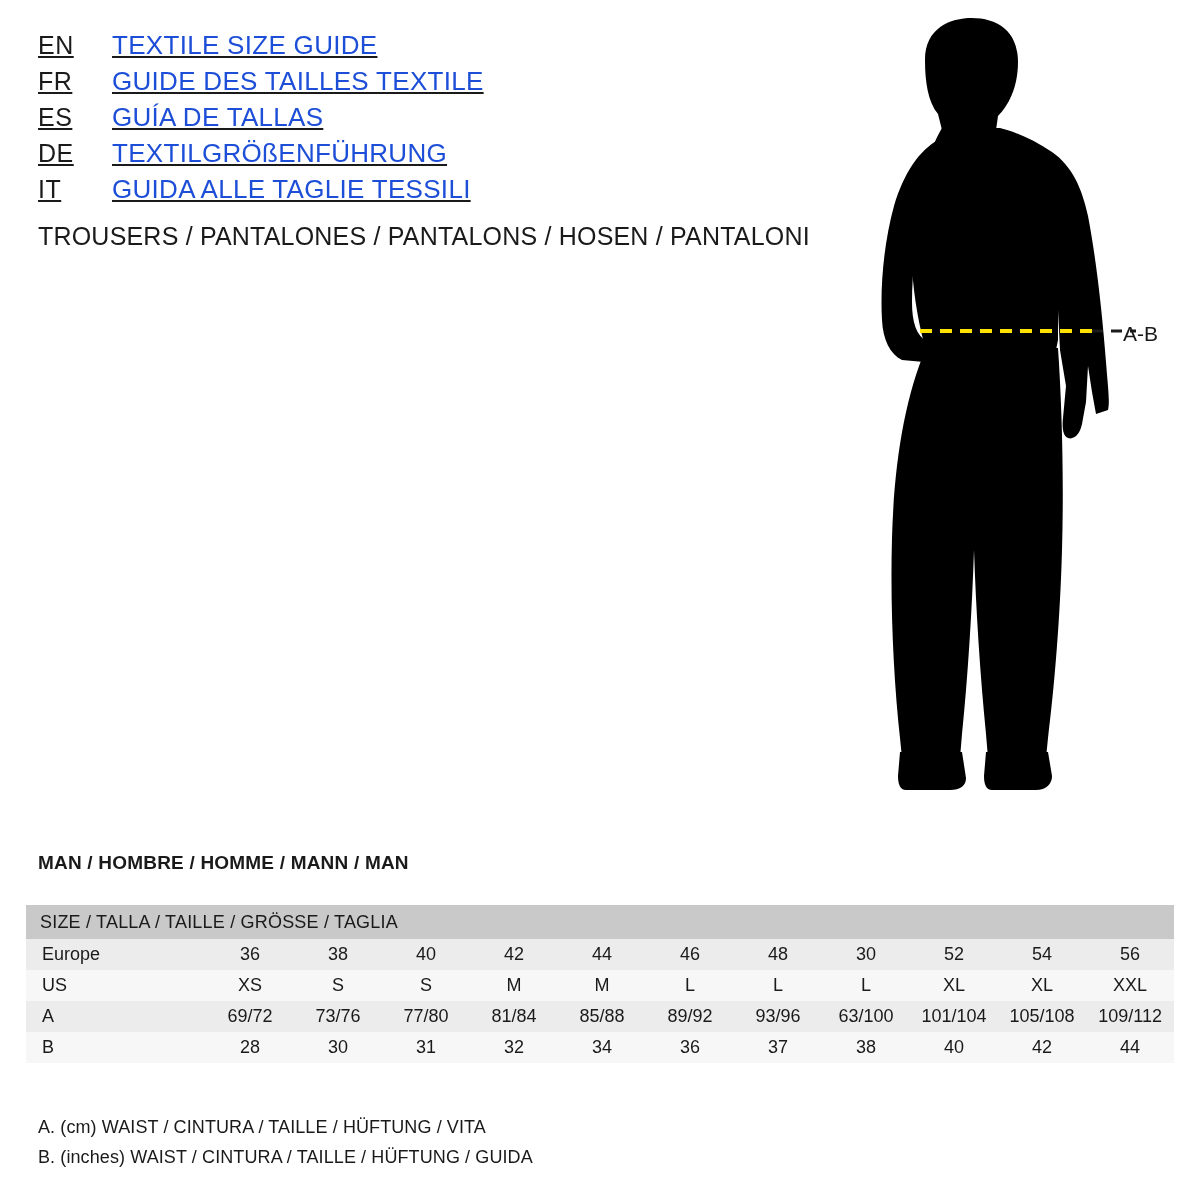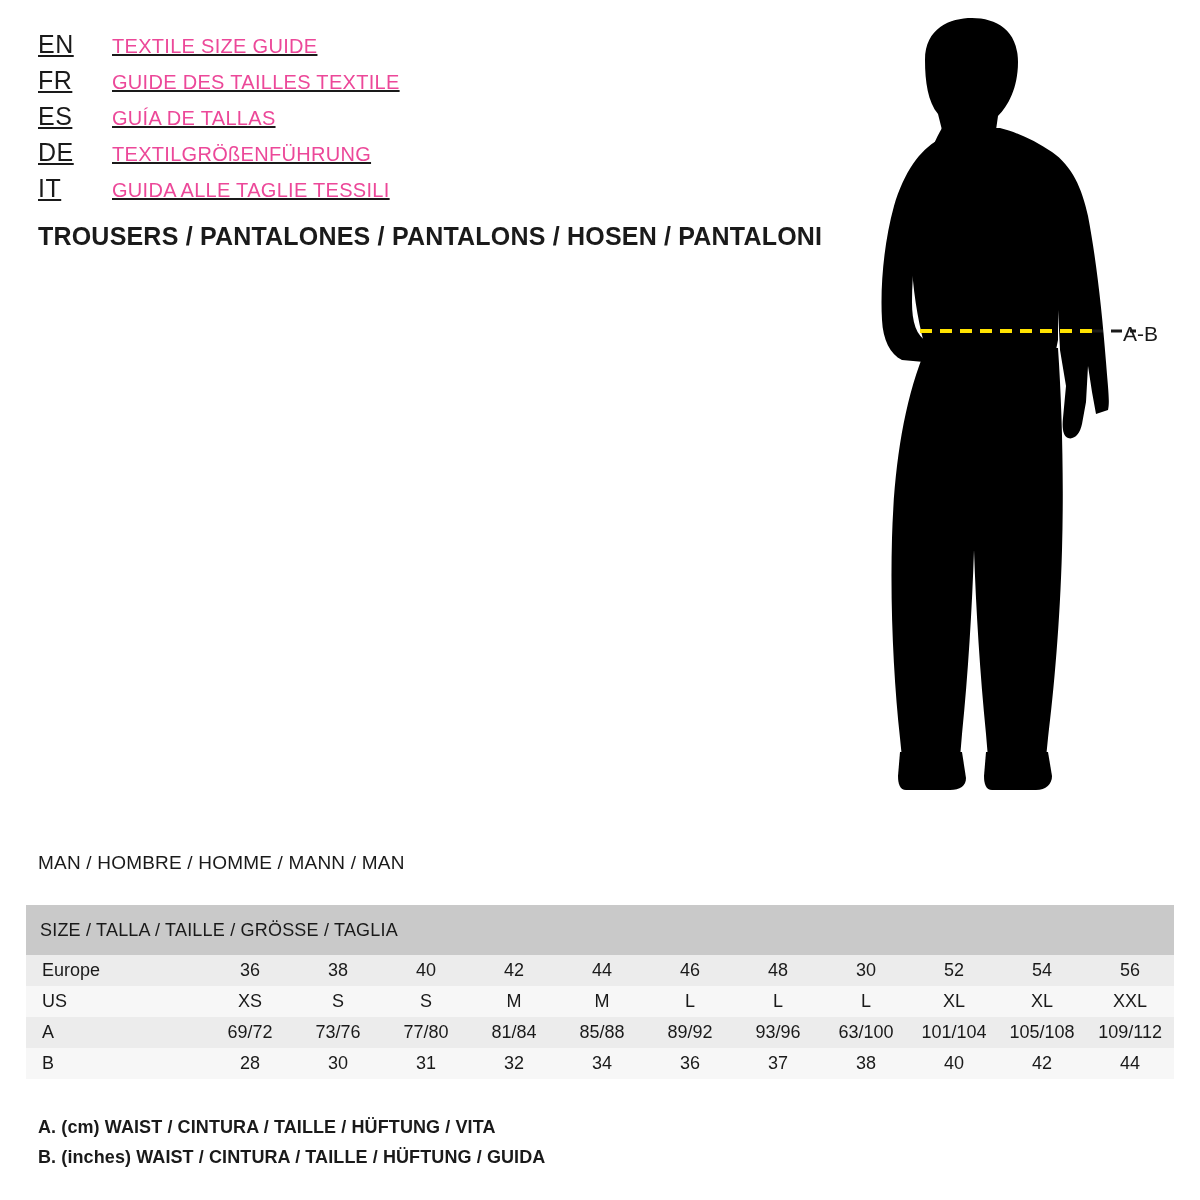--- a/index.html
+++ b/index.html
@@ -29,30 +29,30 @@
     height: 36px;
     text-decoration: underline;
   }
   .lang-code {
     width: 74px;
     font-size: 25px;
     letter-spacing: 0.5px;
     color: #1a1a1a;
   }
   .lang-text {
-    font-size: 20px;
+    font-size: 26px;
     letter-spacing: 0.3px;
-    color: #ec4899;
+    color: #1d4ed8;
   }
   #garment-title {
     position: absolute;
     left: 38px;
     top: 222px;
     font-size: 25px;
-    font-weight: bold;
+    font-weight: normal;
     letter-spacing: 0.2px;
     color: #1a1a1a;
   }
 
   
   #figure-area {
     position: absolute;
     left: 820px;
     top: 10px;
     width: 380px;
@@ -70,21 +70,21 @@
     font-size: 21px;
     color: #1a1a1a;
   }
 
   
   #man-label {
     position: absolute;
     left: 38px;
     top: 852px;
     font-size: 19px;
-    font-weight: normal;
+    font-weight: bold;
     letter-spacing: 0.2px;
   }
   #size-table {
     position: absolute;
     left: 26px;
     top: 905px;
     width: 1148px;
     border-collapse: collapse;
     table-layout: fixed;
   }
@@ -94,40 +94,39 @@
     text-align: center;
     padding: 0;
     height: 31px;
     color: #1a1a1a;
   }
   #size-table thead th {
     background: #c9c9c9;
     text-align: left;
     padding-left: 14px;
     font-size: 18px;
-    height: 50px;
+    height: 34px;
     letter-spacing: 0.2px;
   }
   #size-table tbody tr:nth-child(odd) {
     background: #ececec;
   }
   #size-table tbody tr:nth-child(even) {
     background: #f7f7f7;
   }
   #size-table tbody td.rowhead {
     text-align: left;
     padding-left: 16px;
   }
 
   
   #footnotes {
     position: absolute;
     left: 38px;
     top: 1112px;
-    font-weight: bold;
   }
   .footnote {
     font-size: 18px;
     line-height: 30px;
     color: #1a1a1a;
     letter-spacing: 0.1px;
   }
 </style>
 </head>
 <body>

